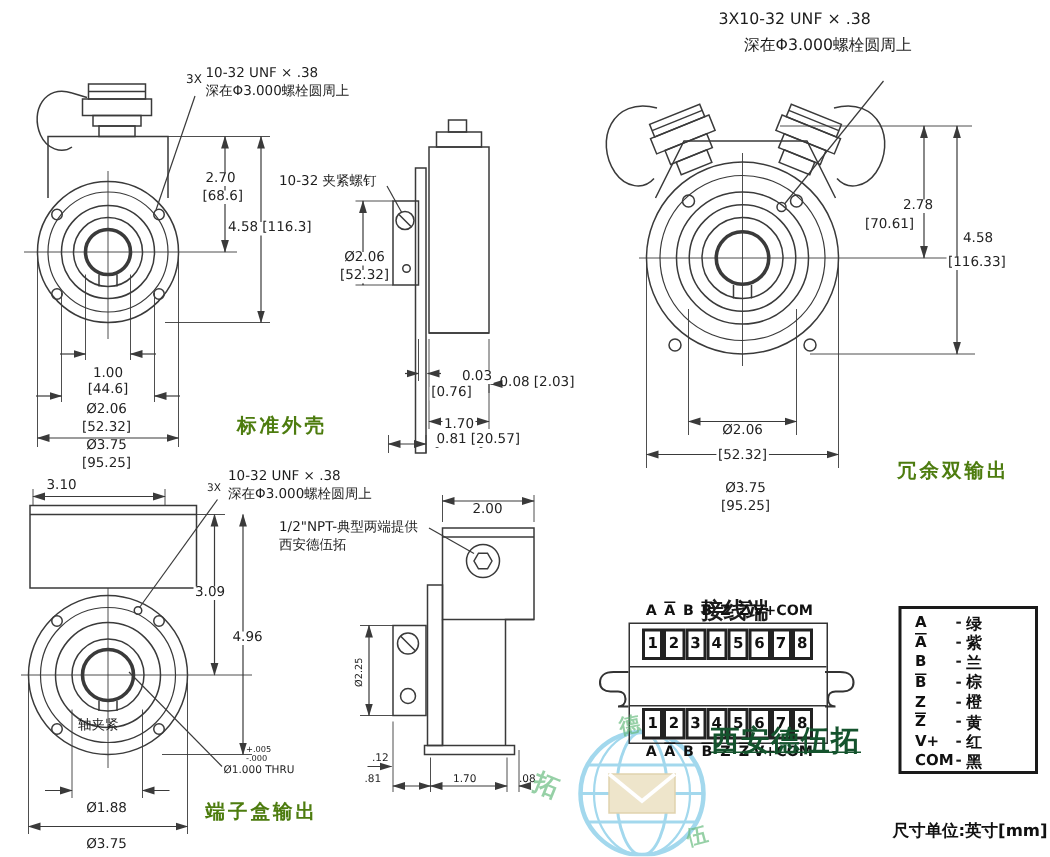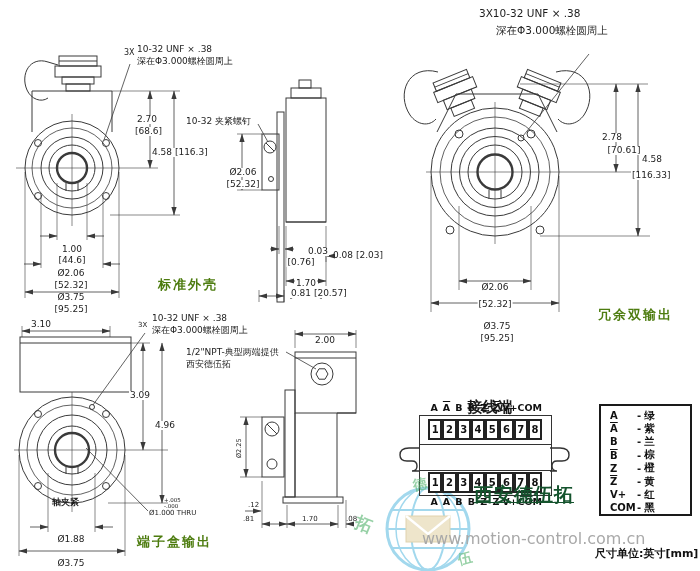--- a/index.html
+++ b/index.html
@@ -272,38 +272,38 @@
   <div class="t dim bg ctr" style="left:318px;top:231px">0.03</div>
   <div class="t dim bg ctr" style="left:301px;top:242px">[0.76]</div>
   <div class="t dim" style="left:333px;top:251px">0.08 [2.03]</div>
   <div class="t dim bg ctr" style="left:306px;top:263px">1.70</div>
   <div class="t dim bg ctr" style="left:306px;top:275px">[43.18]</div>
   <div class="t dim bg" style="left:290px;top:289px">0.81 [20.57]</div>
 
   <div class="t colg" style="left:479px;top:8px">3X10-32 UNF × .38</div>
   <div class="t colg" style="left:496px;top:25px">深在Φ3.000螺栓圆周上</div>
   <div class="t dim bg ctr" style="left:612px;top:117px">2.78</div>
-  <div class="t dim bg ctr" style="left:624px;top:130px">[70.61]</div>
+  <div class="t dim bg ctr" style="left:593px;top:130px">[70.61]</div>
   <div class="t dim bg" style="left:641px;top:155px">4.58</div>
   <div class="t dim bg" style="left:631px;top:171px">[116.33]</div>
   <div class="t dim bg ctr" style="left:495px;top:267px">Ø2.06</div>
   <div class="t dim bg ctr" style="left:495px;top:284px">[52.32]</div>
   <div class="t dim bg ctr" style="left:497px;top:306px">Ø3.75</div>
   <div class="t dim bg ctr" style="left:497px;top:318px">[95.25]</div>
   <div class="t viewlabel" style="left:598px;top:308px">冗余双输出</div>
 
   <div class="t dim bg" style="left:30px;top:320px">3.10</div>
   <div class="t xs" style="left:138px;top:322px">3X</div>
   <div class="t co" style="left:152px;top:314px">10-32 UNF × .38</div>
   <div class="t co" style="left:152px;top:326px">深在Φ3.000螺栓圆周上</div>
   <div class="t cjk" style="left:186px;top:348px">1/2"NPT-典型两端提供</div>
   <div class="t cjk" style="left:186px;top:360px">西安德伍拓</div>
   <div class="t dim bg" style="left:129px;top:391px">3.09</div>
   <div class="t dim bg" style="left:154px;top:421px">4.96</div>
-  <div class="t cjk" style="left:52px;top:498px;font-weight:700">轴夹紧</div>
+  <div class="t cjk" style="left:52px;top:480px;font-weight:400">轴夹紧</div>
   <div class="t dim bg ctr" style="left:71px;top:519px">Ø1.88</div>
   <div class="t xxs" style="left:164px;top:498px">+.005</div>
   <div class="t xxs" style="left:164px;top:504px">-.000</div>
   <div class="t xs" style="left:149px;top:510px">Ø1.000 THRU</div>
   <div class="t dim bg ctr" style="left:71px;top:543px">Ø3.75</div>
   <div class="t viewlabel" style="left:137px;top:535px">端子盒输出</div>
 
   <div class="t dim bg ctr" style="left:325px;top:320px">2.00</div>
   <div class="t rot90" style="left:236px;top:458px">Ø2.25</div>
   <div class="t xs" style="left:248px;top:502px">.12</div>
@@ -397,16 +397,15 @@
         <span class="lsig">COM</span>
         <span class="ldash">-</span>
         <span class="lcol">黑</span>
       </div>
     </div>
 
   <div class="t stamp" style="left: 413px; top: 477px; transform: rotate(-12deg); color: rgb(95, 184, 119);">德</div>
   <div class="t stamp" style="left: 355px; top: 516px; transform: rotate(22deg); font-size: 17px; color: rgb(95, 184, 119);">拓</div>
   <div class="t stamp" style="left: 458px; top: 551px; transform: rotate(-15deg); color: rgb(95, 184, 119);">伍</div>
   <div class="t wm-company" style="left: 474px; top: 485px; color: #14532d; text-decoration: underline;">西安德伍拓</div>
-  <div class="t wm-url" style="left: 422px; top: 531px; color: rgb(169, 169, 169);">www.motion-control.com.cn</div>
   <div class="t wm-units" style="left:595px;top:548px">尺寸单位:英寸[mm]</div>
 
 </div>
 
 </body></html>

